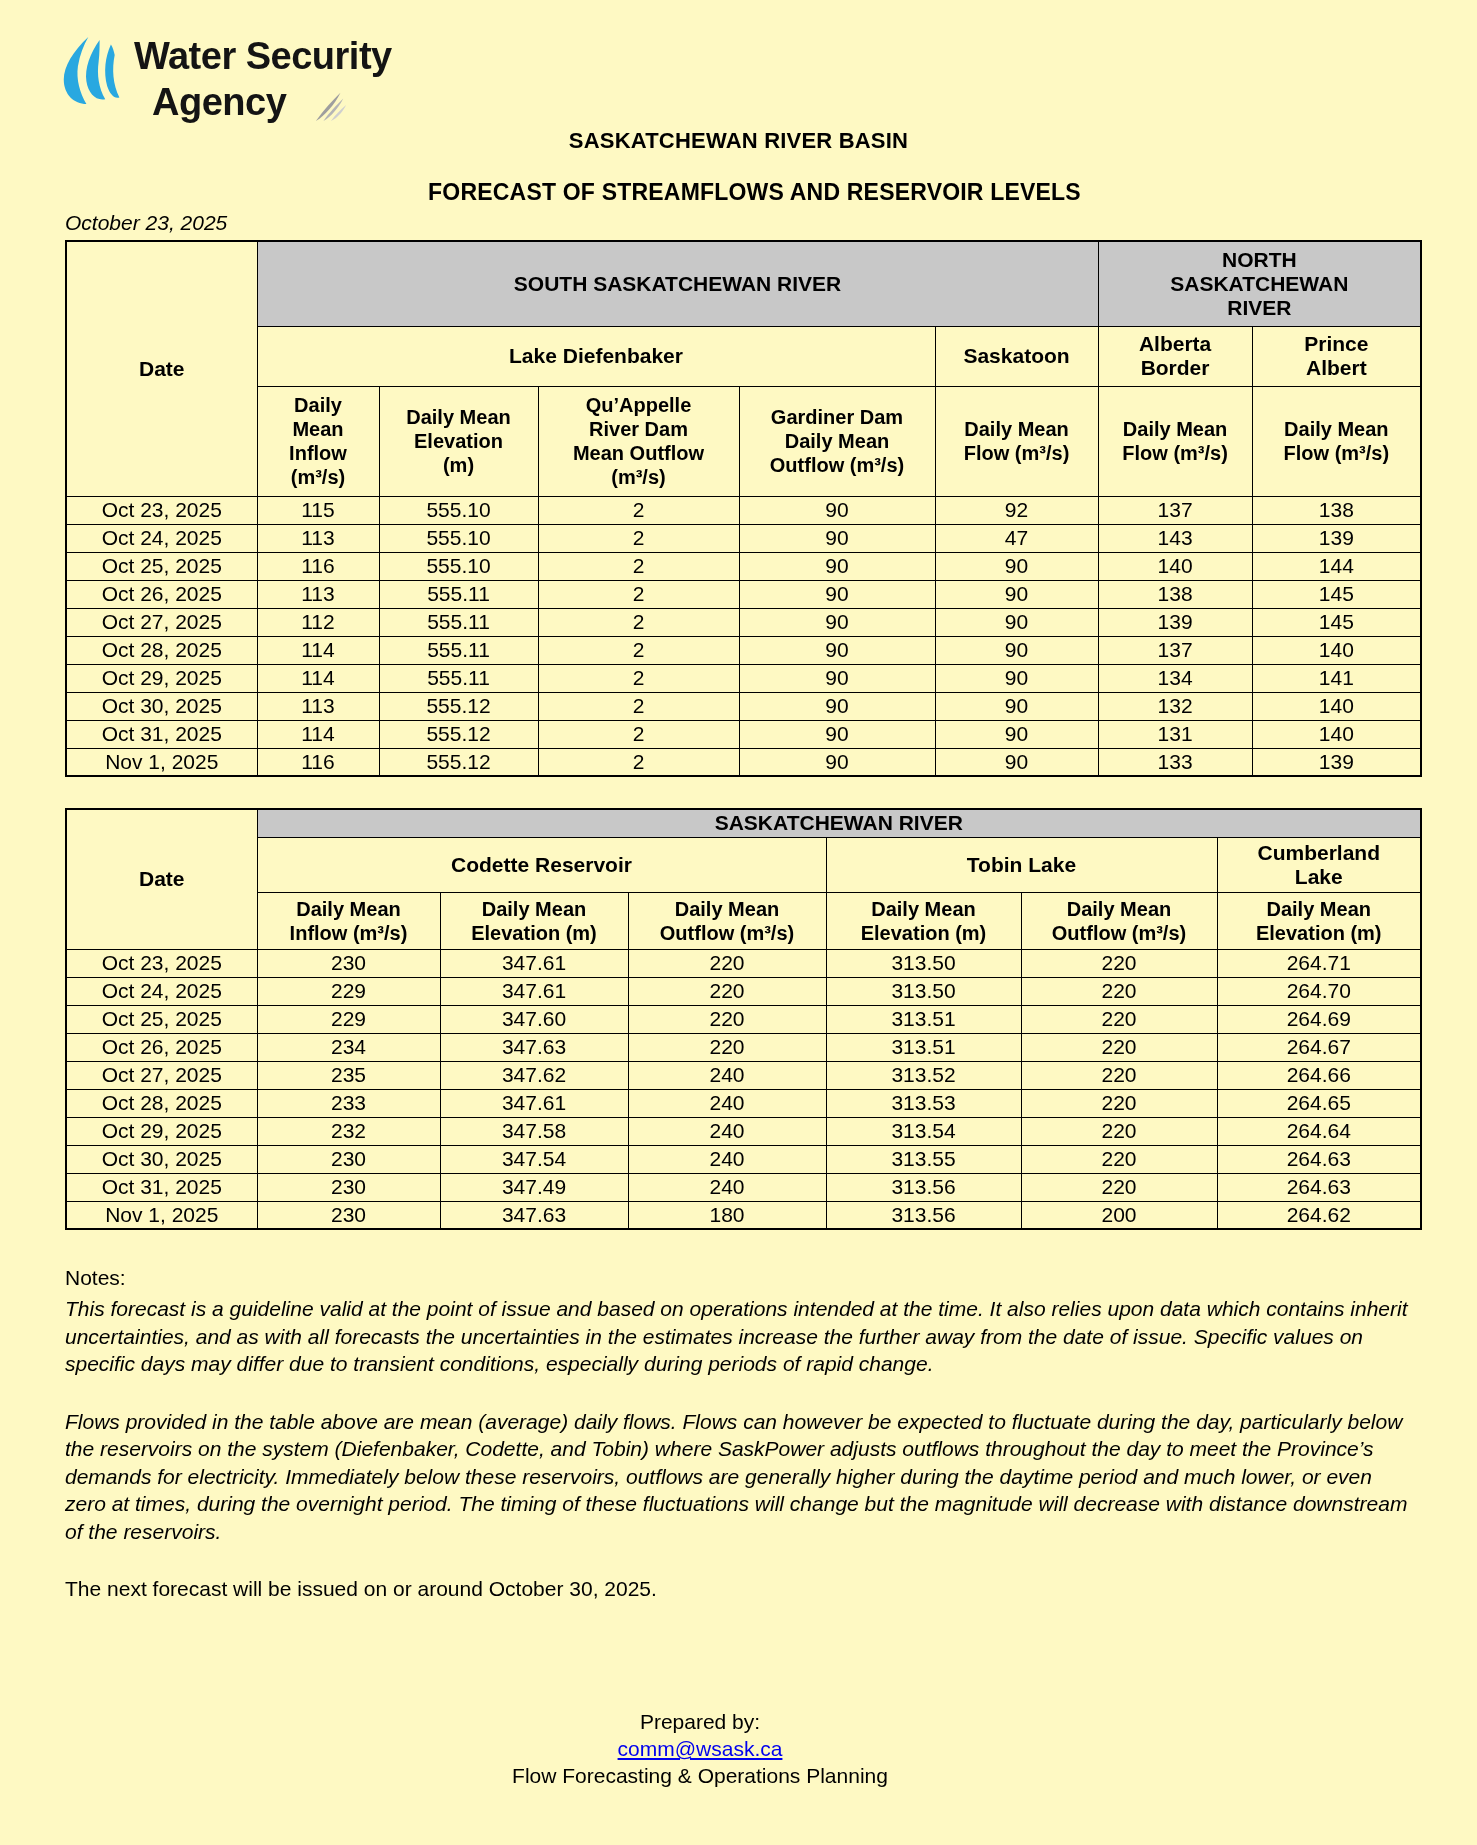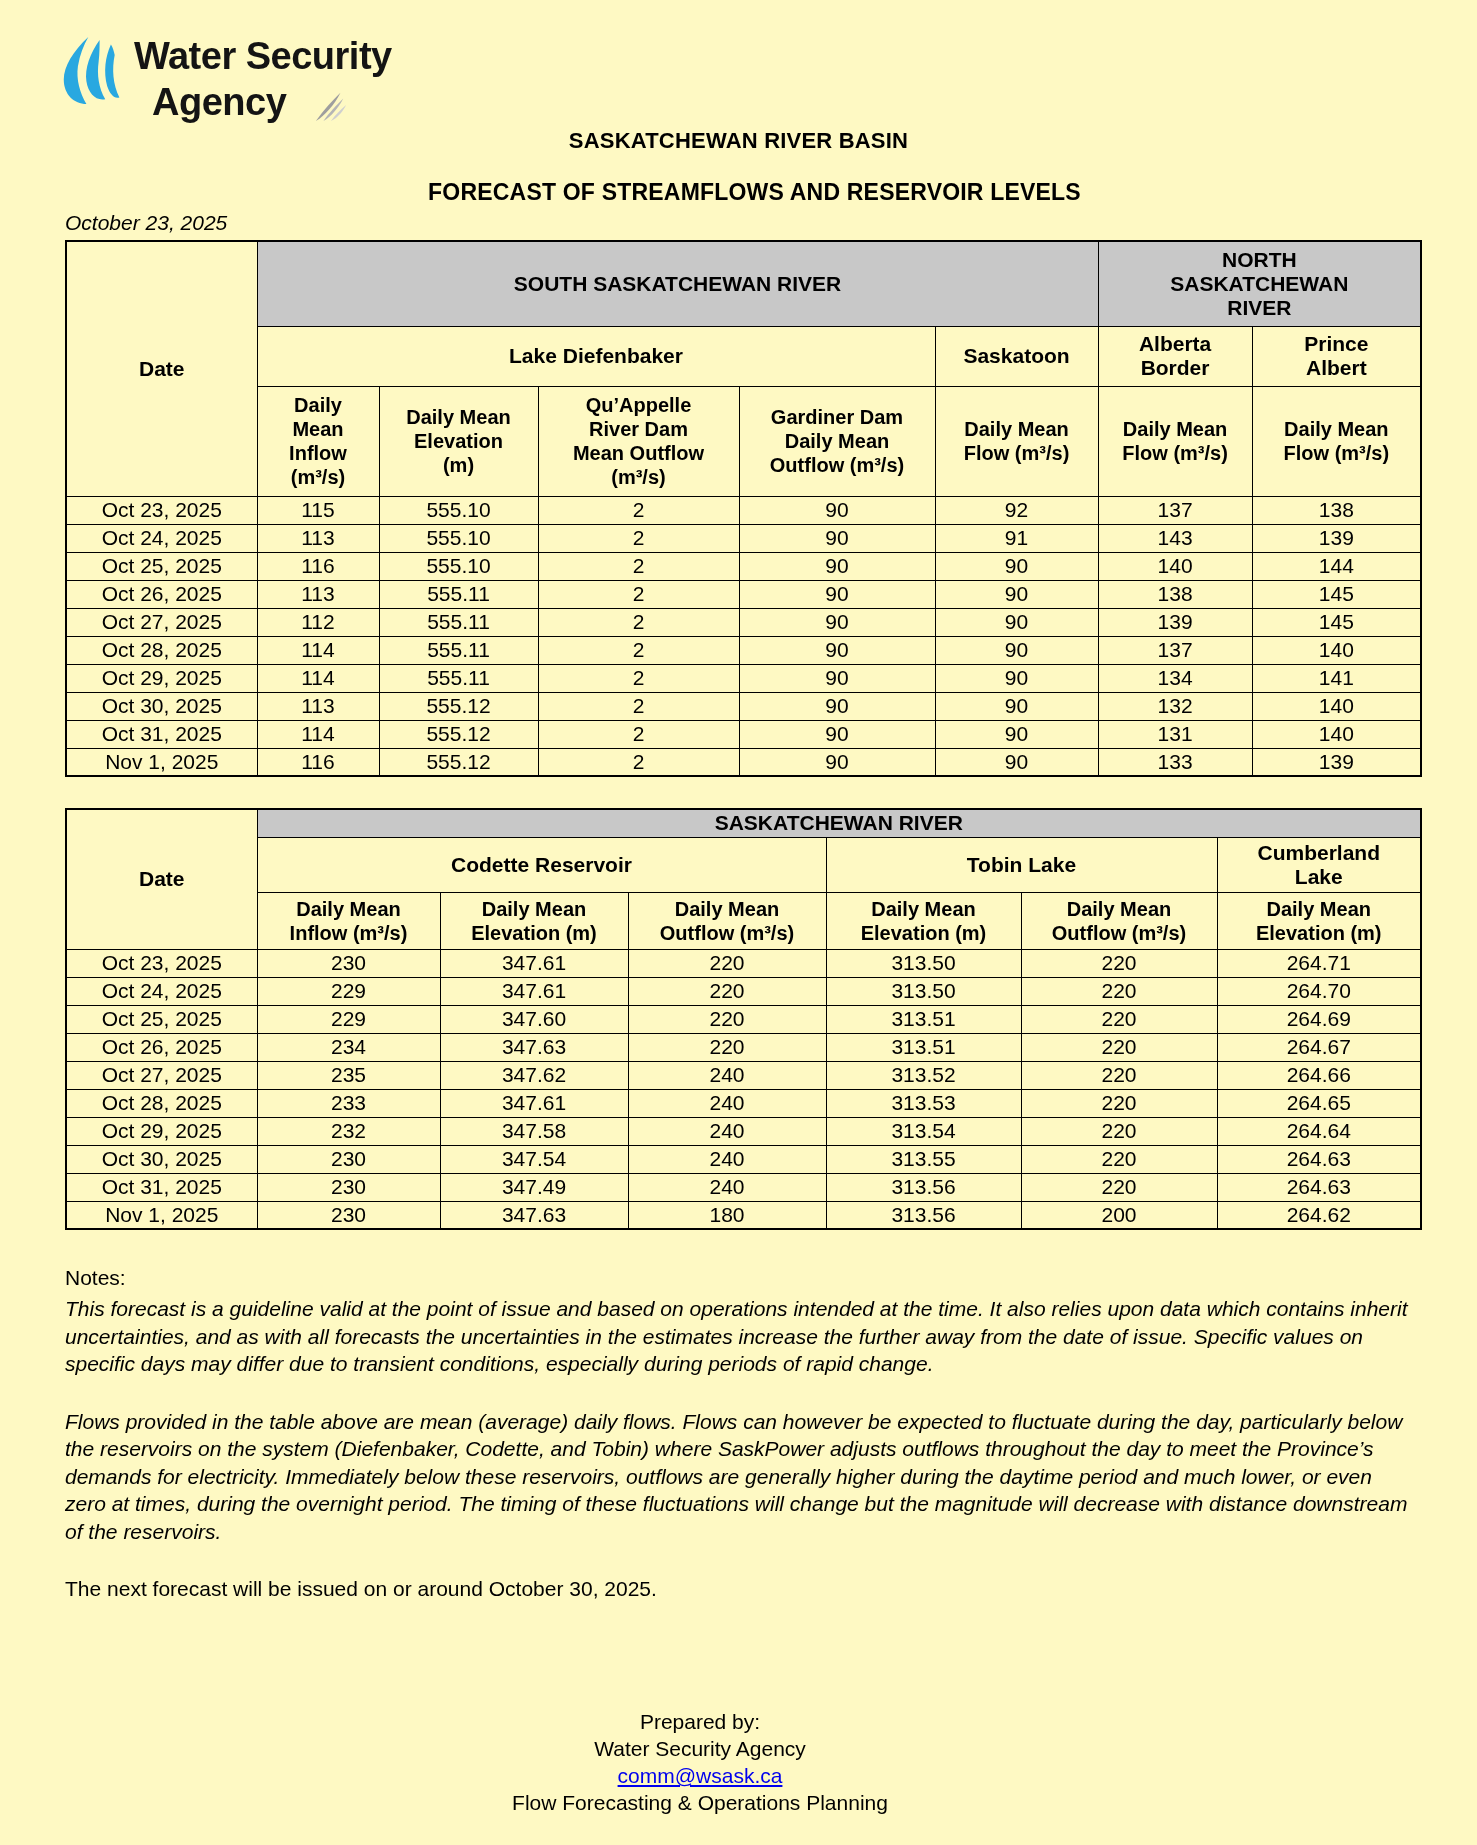--- a/index.html
+++ b/index.html
@@ -137,21 +137,21 @@
           <td>92</td>
           <td>137</td>
           <td>138</td>
         </tr>
         <tr>
           <td>Oct 24, 2025</td>
           <td>113</td>
           <td>555.10</td>
           <td>2</td>
           <td>90</td>
-          <td>91</td>
+          <td>47</td>
           <td>143</td>
           <td>139</td>
         </tr>
         <tr>
           <td>Oct 25, 2025</td>
           <td>116</td>
           <td>555.10</td>
           <td>2</td>
           <td>90</td>
           <td>90</td>
@@ -363,18 +363,17 @@
 
   <div class="notes">
     <p class="notes-label">Notes:</p>
     <p class="note-para">This forecast is a guideline valid at the point of issue and based on operations intended at the time. It also relies upon data which contains inherit uncertainties, and as with all forecasts the uncertainties in the estimates increase the further away from the date of issue. Specific values on specific days may differ due to transient conditions, especially during periods of rapid change.</p>
     <p class="note-para">Flows provided in the table above are mean (average) daily flows. Flows can however be expected to fluctuate during the day, particularly below the reservoirs on the system (Diefenbaker, Codette, and Tobin) where SaskPower adjusts outflows throughout the day to meet the Province’s demands for electricity. Immediately below these reservoirs, outflows are generally higher during the daytime period and much lower, or even zero at times, during the overnight period. The timing of these fluctuations will change but the magnitude will decrease with distance downstream of the reservoirs.</p>
     <p class="next-forecast">The next forecast will be issued on or around October 30, 2025.</p>
   </div>
 
   <div class="footer">
     <div>Prepared by:</div>
-    <div>Water Security Agency</div>
     <div><a href="#">comm@wsask.ca</a></div>
     <div>Flow Forecasting &amp; Operations Planning</div>
   </div>
 
 </div>
 
 </body></html>

